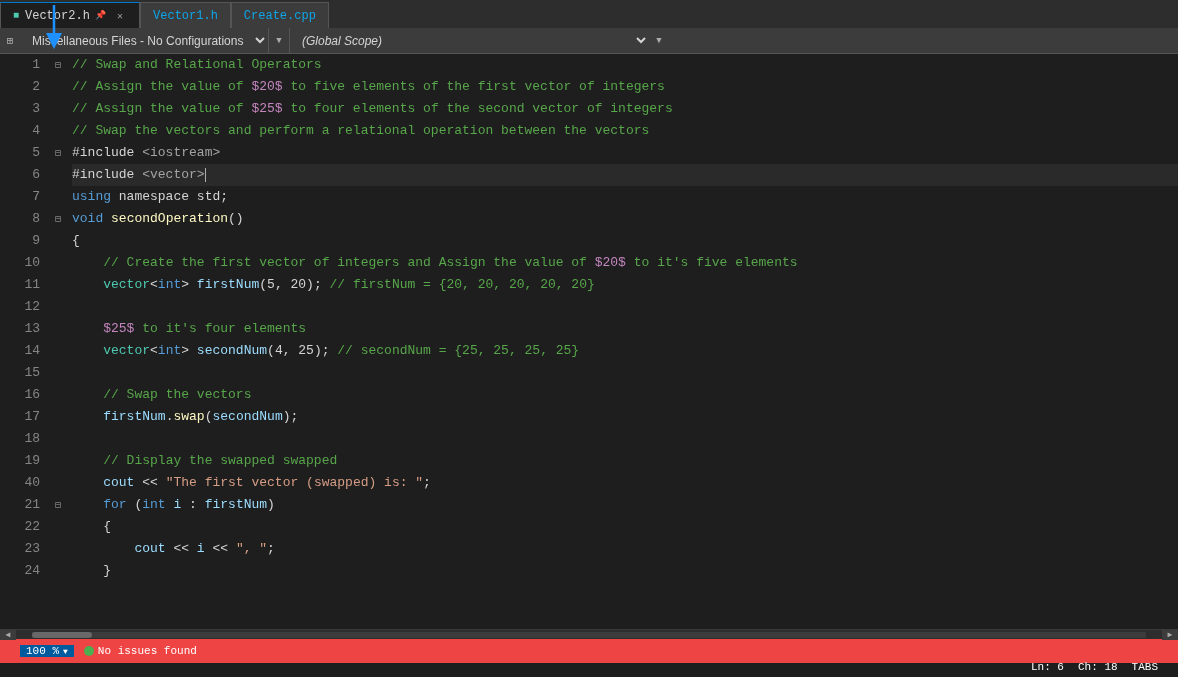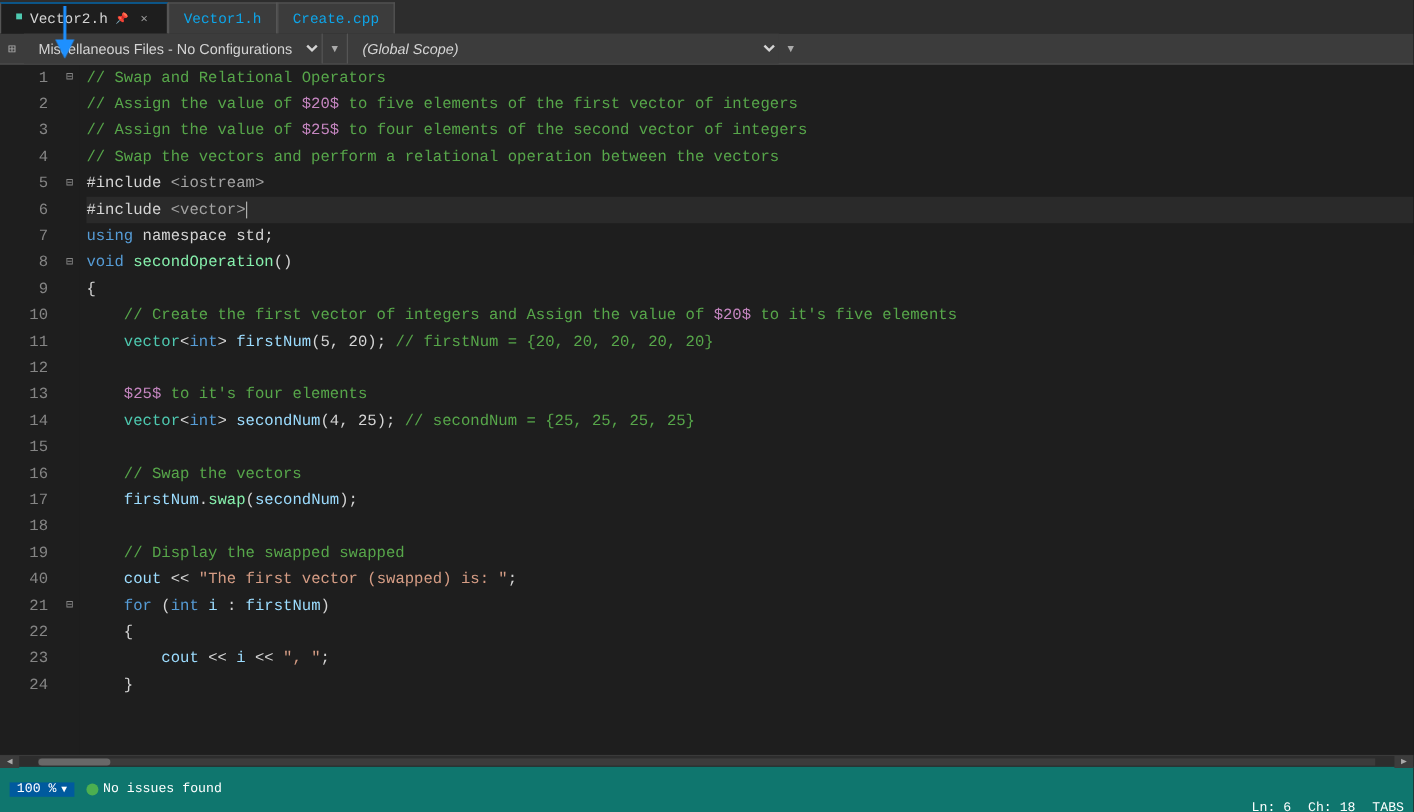--- a/index.html
+++ b/index.html
@@ -133,33 +133,33 @@
     .code-line.active-line {
       background: #2a2a2a;
     }
 
     
     .c-comment { color: #57a64a; }
     .c-keyword { color: #569cd6; }
     .c-type { color: #4ec9b0; }
     .c-string { color: #d69d85; }
     .c-include-file { color: #a3a3a3; }
-    .c-function { color: #86efac; }
+    .c-function { color: #fef9c3; }
     .c-variable { color: #9cdcfe; }
     .c-plain { color: #d4d4d4; }
     .c-dollar { color: #c586c0; }
 
     
     .status-bar {
-      background: #0f766e;
-      height: 38px;
+      background: #ef4444;
+      height: 24px;
       display: flex;
       align-items: center;
       justify-content: space-between;
-      padding: 0 8px;
+      padding: 0 20px;
       font-size: 11px;
       color: #fff;
     }
     .status-left {
       display: flex;
       align-items: center;
       gap: 10px;
     }
     .status-right {
       display: flex;

